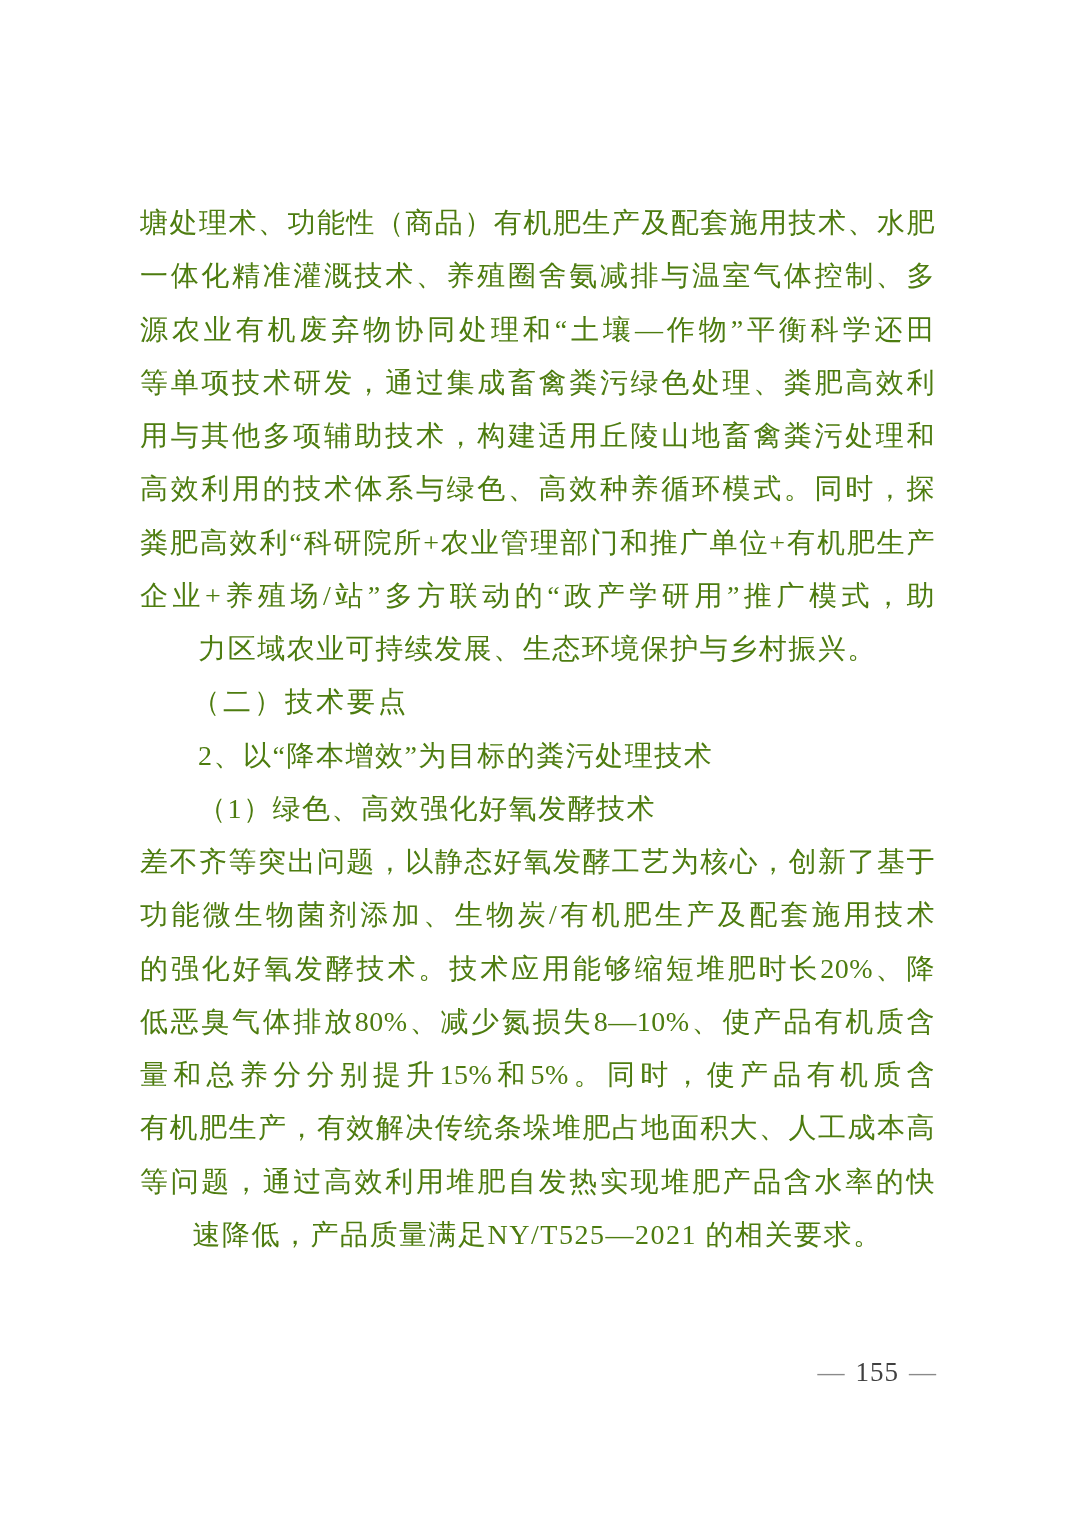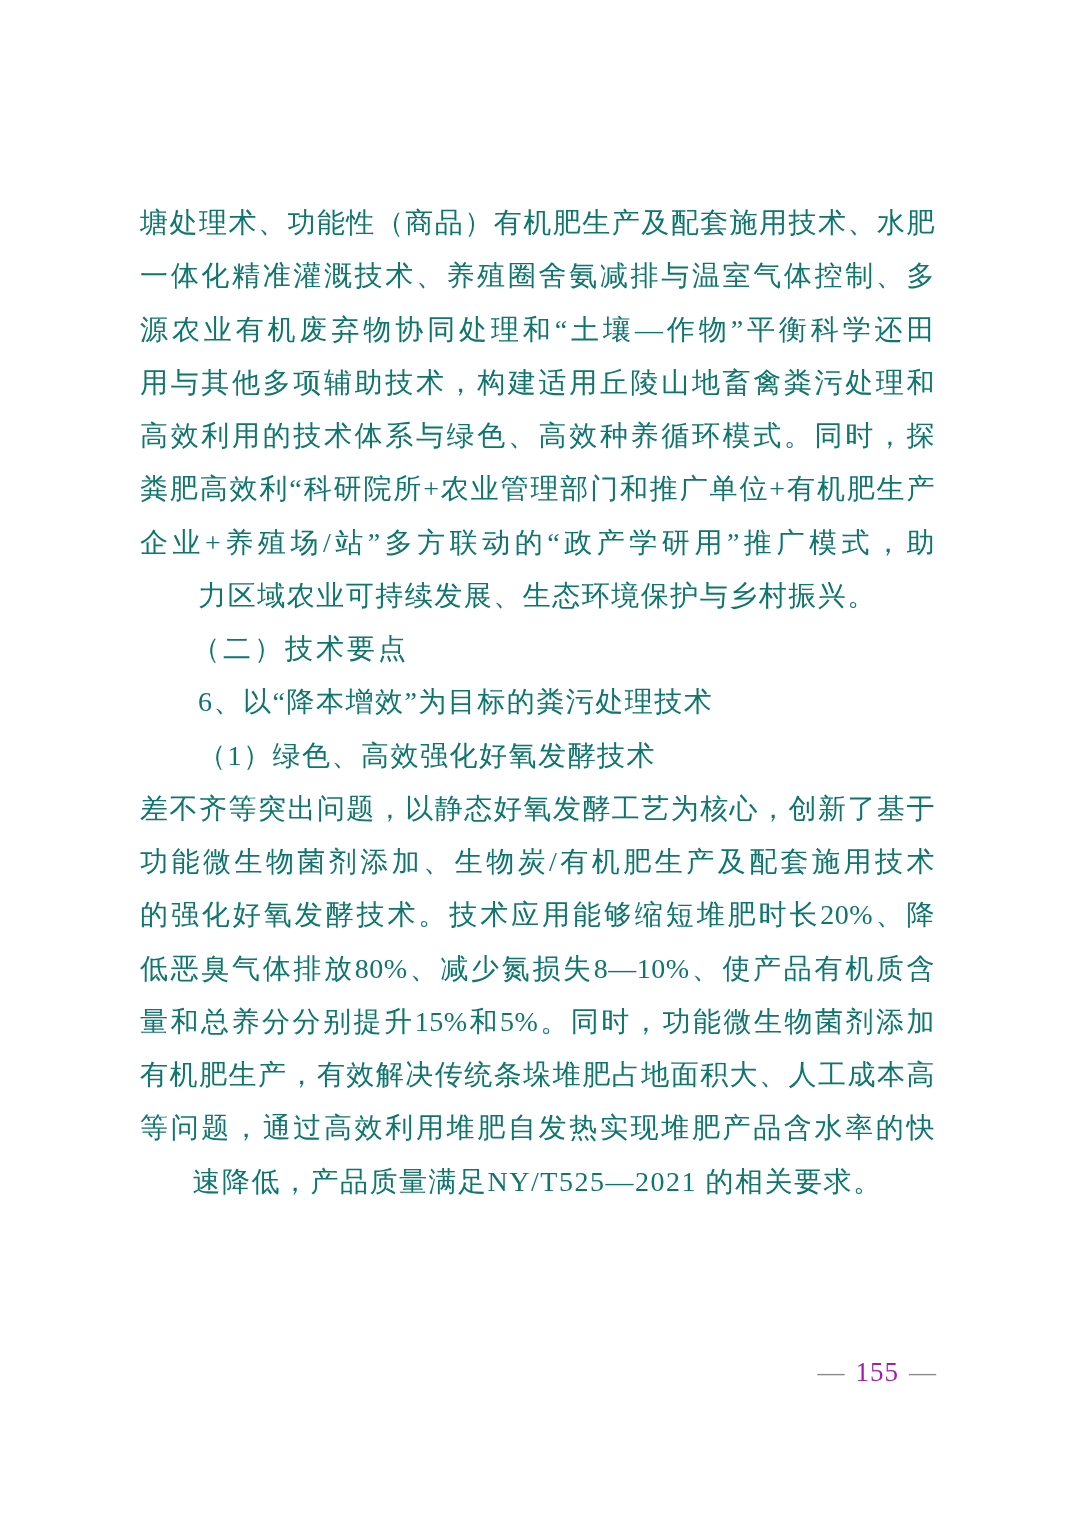--- a/index.html
+++ b/index.html
@@ -18,21 +18,21 @@
   .content {
     position: absolute;
     left: 140px;
     top: 196px;
     width: 795px;
   }
   .line {
     height: 53.25px;
     line-height: 53.25px;
     font-size: 28px;
-    color: #0f766e;
+    color: #4d7c0f;
     overflow: hidden;
   }
   
   .line.justify {
     text-align: justify;
     text-align-last: justify;
     letter-spacing: 0.5px;
   }
   .line.indent-justify {
     text-align: justify;
@@ -61,42 +61,43 @@
     top: 1352px;
     right: 137px;
     height: 40px;
     line-height: 40px;
     font-size: 27px;
     color: #1a1a1a;
     letter-spacing: 1px;
     white-space: pre;
   }
   .footer .dash { color: #8a8a8a; }
-  .footer .num { color: #a21caf; padding: 0 10px; }
+  .footer .num { color: #404040; padding: 0 10px; }
 </style>
 </head>
 <body>
 
 <div class="page">
   <div class="content">
 
   <div class="line justify">塘处理术、功能性（商品）有机肥生产及配套施用技术、水肥</div>
       <div class="line justify">一体化精准灌溉技术、养殖圈舍氨减排与温室气体控制、多</div>
       <div class="line justify">源农业有机废弃物协同处理和“土壤—作物”平衡科学还田</div>
+      <div class="line justify">等单项技术研发，通过集成畜禽粪污绿色处理、粪肥高效利</div>
       <div class="line justify">用与其他多项辅助技术，构建适用丘陵山地畜禽粪污处理和</div>
       <div class="line justify">高效利用的技术体系与绿色、高效种养循环模式。同时，探</div>
       <div class="line justify">粪肥高效利“科研院所+农业管理部门和推广单位+有机肥生产</div>
       <div class="line justify">企业+养殖场/站”多方联动的“政产学研用”推广模式，助</div>
       <div class="line plain">力区域农业可持续发展、生态环境保护与乡村振兴。</div>
       <div class="line heading">（二）技术要点</div>
-      <div class="line indent">6、以“降本增效”为目标的粪污处理技术</div>
+      <div class="line indent">2、以“降本增效”为目标的粪污处理技术</div>
       <div class="line indent">（1）绿色、高效强化好氧发酵技术</div>
       <div class="line justify">差不齐等突出问题，以静态好氧发酵工艺为核心，创新了基于</div>
       <div class="line justify">功能微生物菌剂添加、生物炭/有机肥生产及配套施用技术</div>
       <div class="line justify">的强化好氧发酵技术。技术应用能够缩短堆肥时长20%、降</div>
       <div class="line justify">低恶臭气体排放80%、减少氮损失8—10%、使产品有机质含</div>
-      <div class="line justify">量和总养分分别提升15%和5%。同时，功能微生物菌剂添加</div>
+      <div class="line justify">量和总养分分别提升15%和5%。同时，使产品有机质含</div>
       <div class="line justify">有机肥生产，有效解决传统条垛堆肥占地面积大、人工成本高</div>
       <div class="line justify">等问题，通过高效利用堆肥自发热实现堆肥产品含水率的快</div>
       <div class="line plain">速降低，产品质量满足NY/T525—2021 的相关要求。</div>
     </div>
   <div class="footer"><span class="dash">—</span><span class="num">155</span><span class="dash">—</span></div>
 </div>
 
 </body></html>

